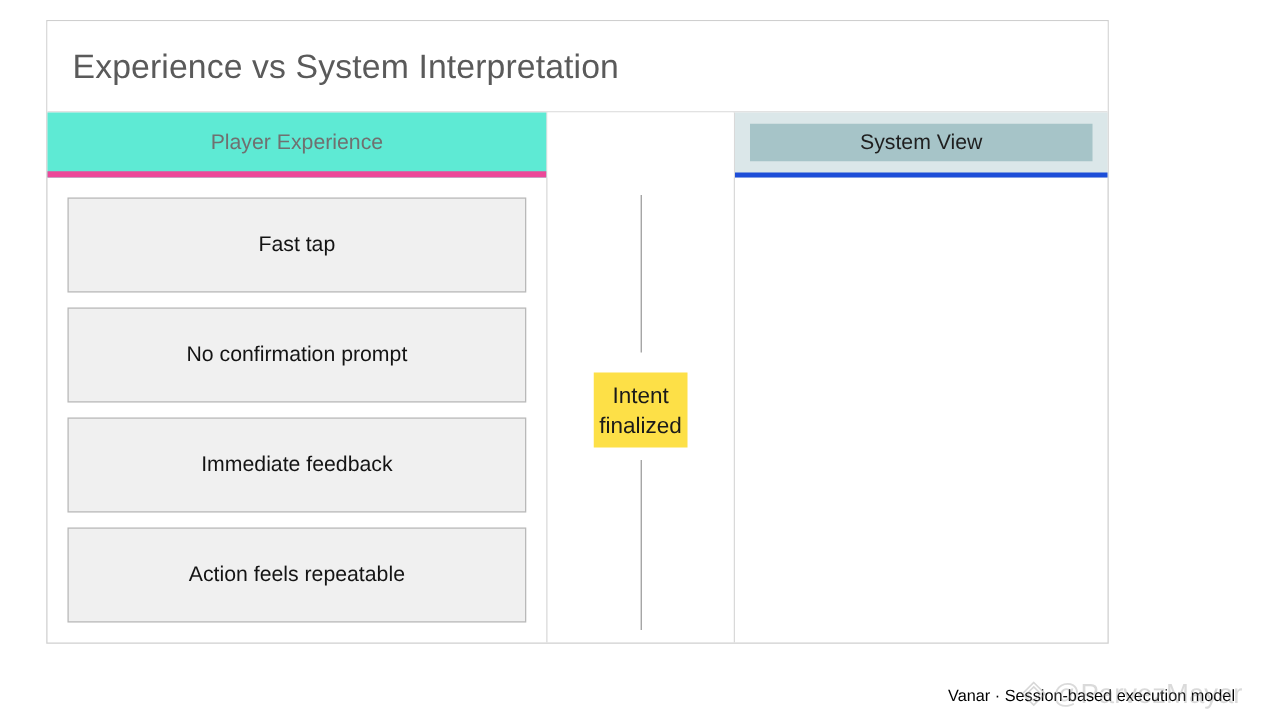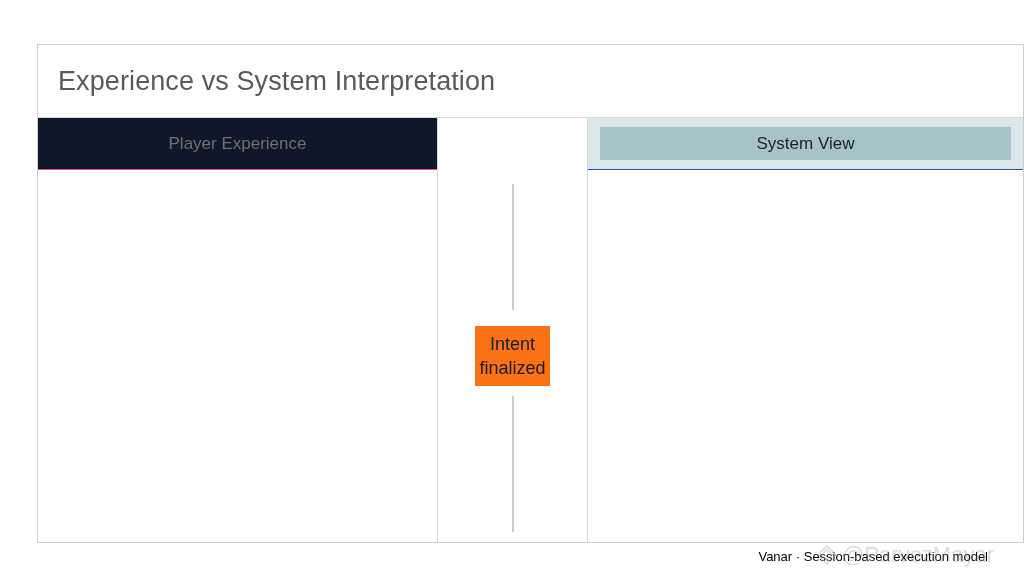--- a/index.html
+++ b/index.html
@@ -11,22 +11,22 @@
     height: 572px;
     background: #ffffff;
     font-family: "Liberation Sans", sans-serif;
     overflow: hidden;
     position: relative;
   }
 
   .slide {
     position: absolute;
     left: 37px;
-    top: 44px;
-    width: 987px;
+    top: 16px;
+    width: 850px;
     height: 499px;
     background: #ffffff;
     border: 1px solid #cfcfcf;
     box-sizing: border-box;
     display: flex;
     flex-direction: column;
   }
 
   
   .title-band {
@@ -78,26 +78,26 @@
   .col-head {
     height: 52px;
     min-height: 52px;
     box-sizing: border-box;
     display: flex;
     align-items: center;
     justify-content: center;
     position: relative;
   }
   .col-head-left {
-    background: #0f172a;
-    border-bottom: 1px solid #ec4899;
+    background: #5eead4;
+    border-bottom: 5px solid #ec4899;
   }
   .col-head-right {
     background: #dbe7e9;
-    border-bottom: 1px solid #1d4ed8;
+    border-bottom: 4px solid #1d4ed8;
   }
   .col-head-mid {
     background: #ffffff;
   }
   .head-label {
     font-size: 17px;
     color: #707070;
     position: relative;
     z-index: 2;
   }
@@ -163,21 +163,21 @@
     left: 50%;
     width: 1px;
     background: #9a9a9a;
     transform: translateX(-50%);
   }
   .mid-line-top { top: 14px; height: 126px; }
   .mid-line-bottom { bottom: 10px; height: 136px; }
   .mid-label {
     position: relative;
     z-index: 3;
-    background: #f97316;
+    background: #fde047;
     padding: 6px 4px;
     font-size: 18px;
     color: #1a1a1a;
     line-height: 1.35;
     text-align: center;
     white-space: nowrap;
   }
 
   
   .caption {
@@ -214,20 +214,34 @@
 
   <div class="title-band">
     <div class="title-text">Experience vs System Interpretation</div>
   </div>
 
   <div class="columns">
 
     <div class="col col-left">
       <div class="col-head col-head-left">
         <div class="head-label">Player Experience</div>
+      </div>
+      <div class="stack">
+        <div class="card">
+          <span>Fast tap</span>
+        </div>
+        <div class="card">
+          <span>No confirmation prompt</span>
+        </div>
+        <div class="card">
+          <span>Immediate feedback</span>
+        </div>
+        <div class="card">
+          <span>Action feels repeatable</span>
+        </div>
       </div>
     </div>
 
     <div class="col col-mid">
       <div class="col-head col-head-mid"></div>
       <div class="mid-body">
         <div class="mid-line-top"></div>
         <div class="mid-line-bottom"></div>
         <div class="mid-label">
           <div>Intent</div>

